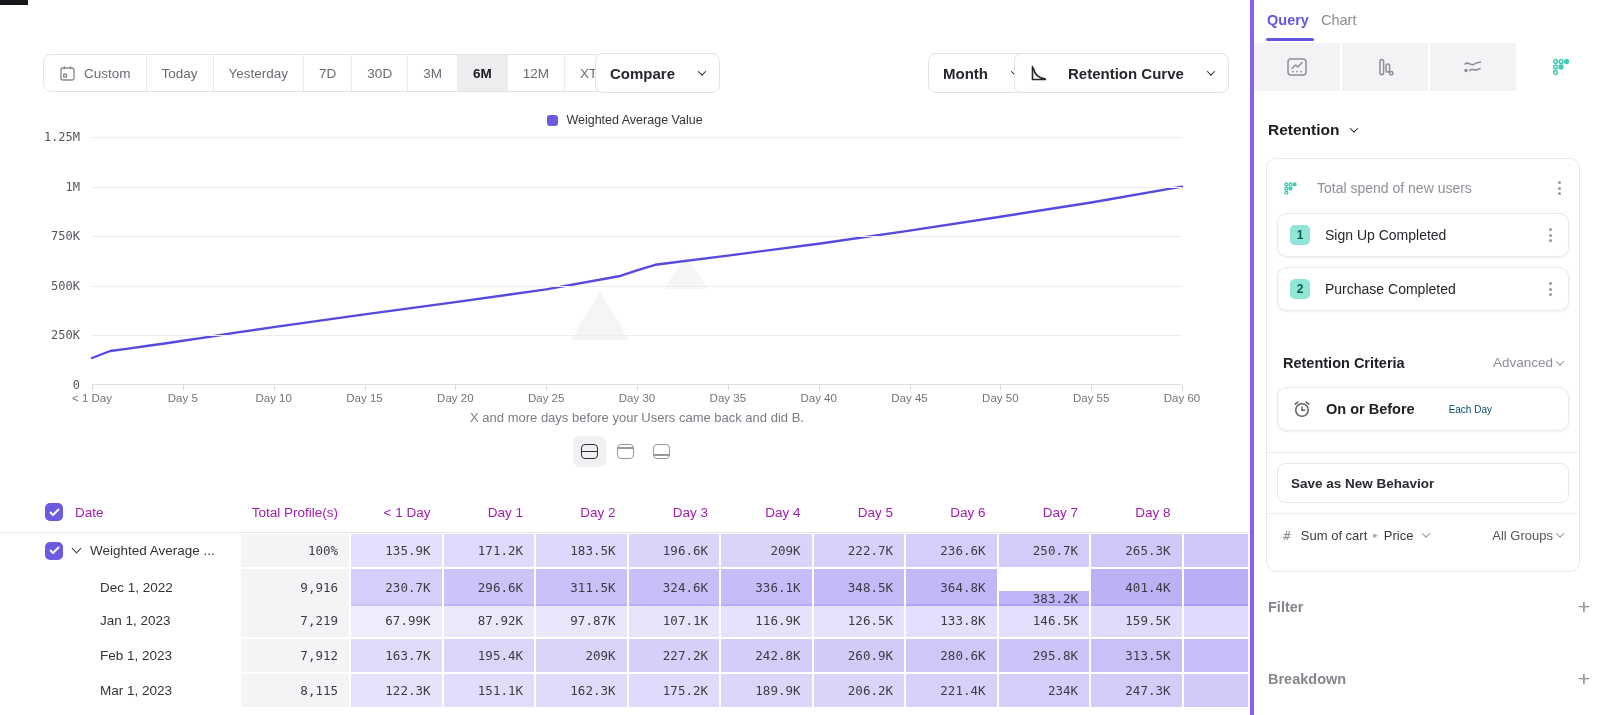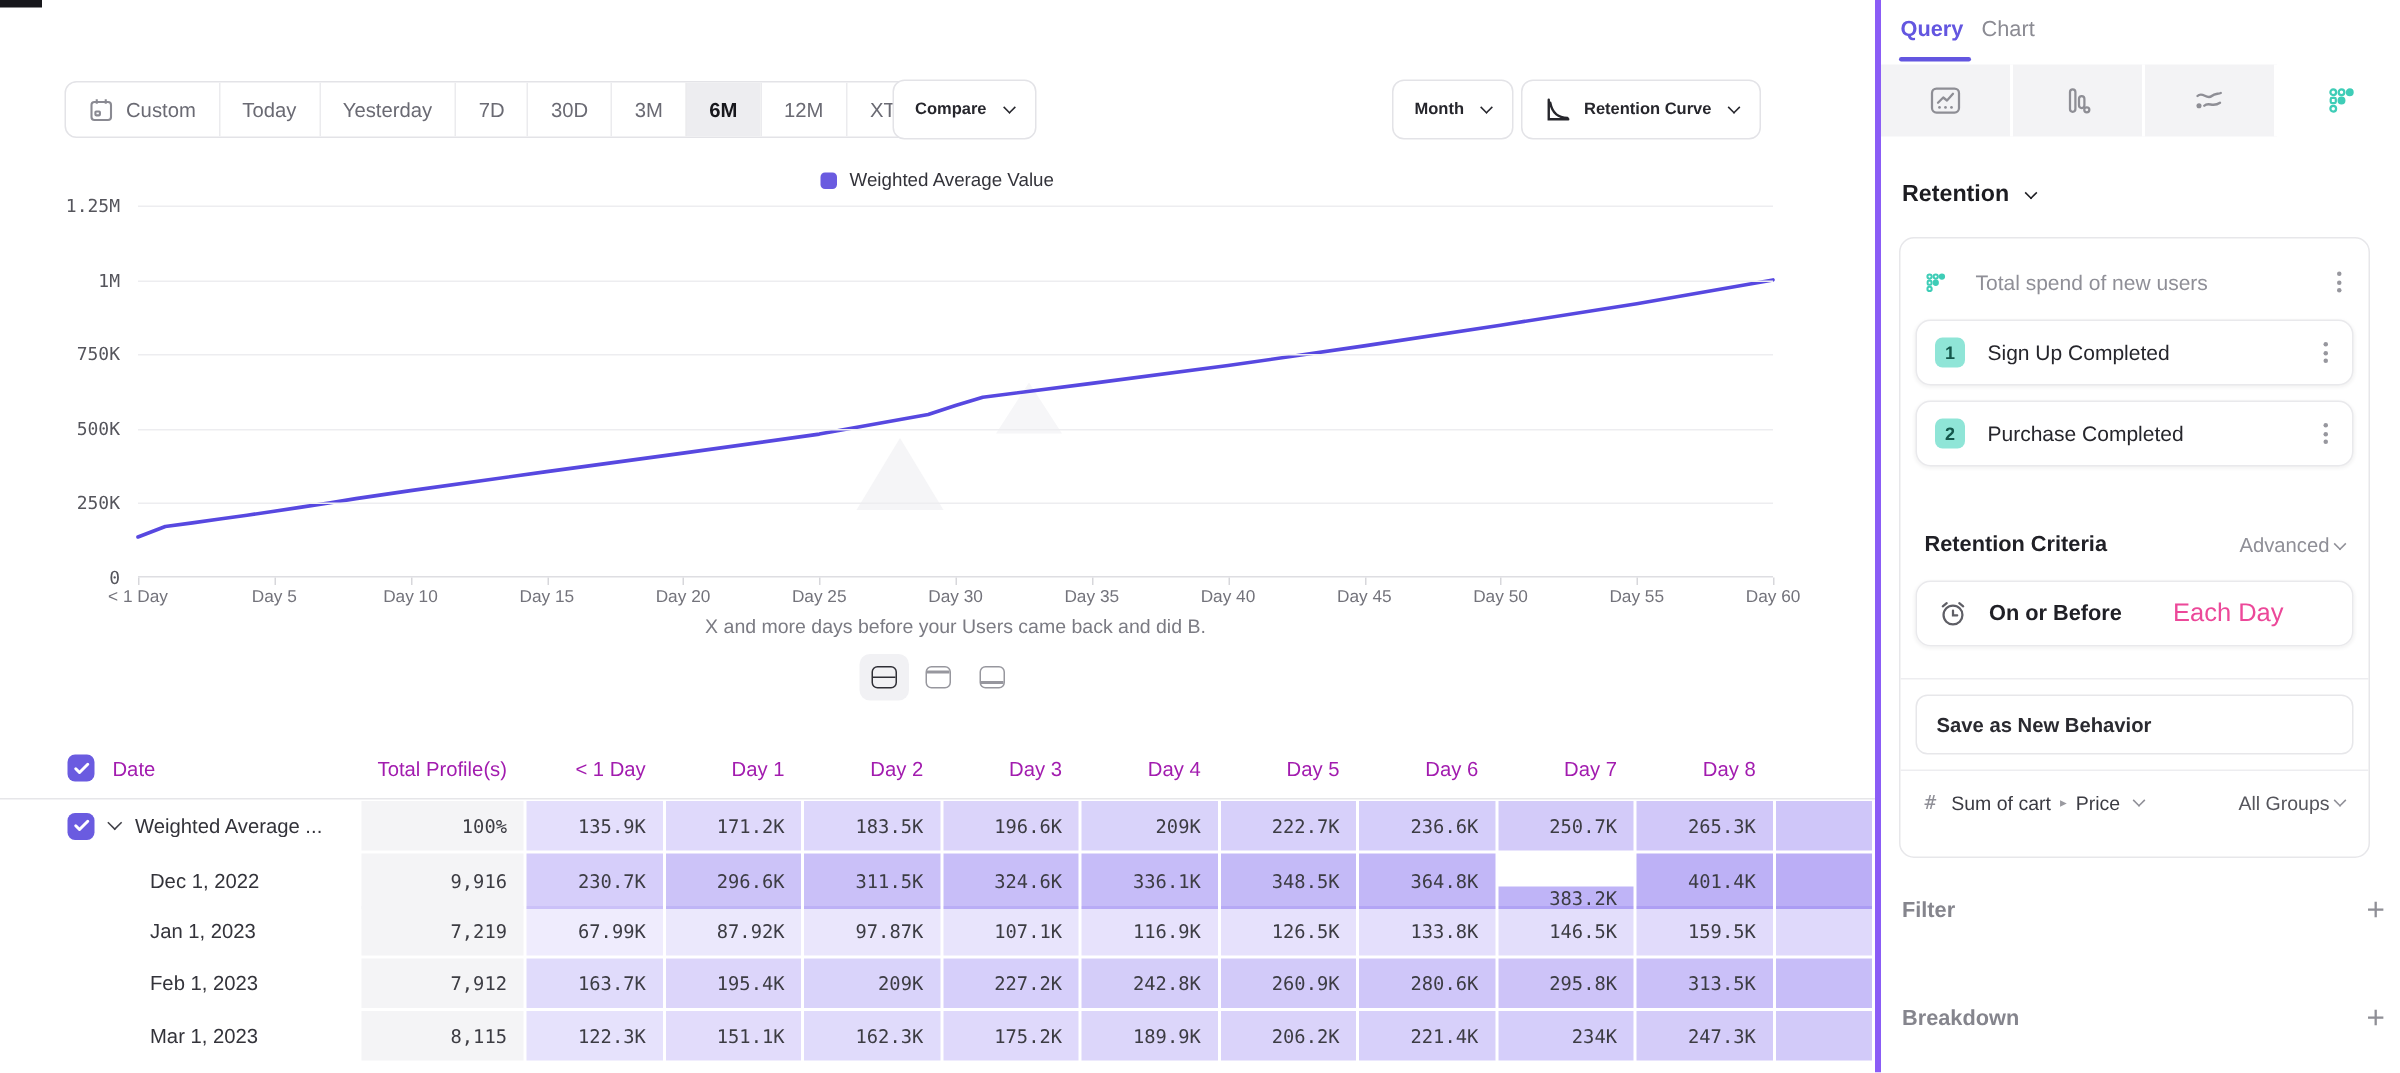--- a/index.html
+++ b/index.html
@@ -7,21 +7,21 @@
   body { font-family:"Liberation Sans", sans-serif; width:1600px; height:715px; position:relative; overflow:hidden; color:#2b2b31; }
   #app { position:absolute; inset:0; width:1600px; height:715px; background:#fff; }
   #main { position:absolute; left:0; top:0; width:1250px; height:715px; }
   #topsliver { position:absolute; left:0; top:0; width:28px; height:5px; background:#17171c; }
 
   
   .seg-group { position:absolute; left:43px; top:54px; height:38px; display:flex; align-items:stretch; border:1px solid #e3e3e7; border-radius:8px; background:#fff; overflow:hidden; }
   .seg { display:flex; align-items:center; gap:8px; padding:0 15px; font-size:13.5px; color:#6a6a73; border-left:1px solid #ebebee; cursor:pointer; white-space:nowrap; }
   .seg:first-child { border-left:none; }
   .seg.sel { background:#ededf0; color:#17171c; font-weight:700; }
-  .btn { position:absolute; height:40px; border:1px solid #e3e3e7; border-radius:8px; background:#fff; display:flex; align-items:center; gap:8px; padding:15px 14px; font-size:11px; color:#26262c; font-weight:600; cursor:pointer; white-space:nowrap; }
+  .btn { position:absolute; height:40px; border:1px solid #e3e3e7; border-radius:8px; background:#fff; display:flex; align-items:center; gap:20px; padding:15px 14px; font-size:15px; color:#26262c; font-weight:600; cursor:pointer; white-space:nowrap; }
   .chev { display:inline-block; width:6px; height:6px; border-right:1.6px solid currentColor; border-bottom:1.6px solid currentColor; transform:rotate(45deg) translate(-1px,-1px); margin-left:4px; flex:0 0 auto; }
   .chev.gray { color:#8f8f97; }
 
   
   .legend { position:absolute; left:0; top:113px; width:1250px; display:flex; justify-content:center; align-items:center; gap:8px; font-size:12.5px; color:#33333a; }
   .legend-swatch { width:11px; height:11px; border-radius:3px; background:#6A5BE0; }
 
   
   #chart { position:absolute; left:92px; top:137px; width:1090px; height:248px; border-bottom:1px solid #dedee2; }
   .gridline { position:absolute; left:0; right:0; height:1px; background:#ededf0; }
@@ -69,26 +69,26 @@
   .itab.sel { background:#fff; }
   .sb-heading { position:absolute; left:14px; top:121px; font-size:15.5px; font-weight:700; color:#1d1d22; display:flex; align-items:center; gap:8px; cursor:pointer; }
   .qcard { position:absolute; left:12px; top:158px; width:314px; height:414px; border:1px solid #e7e7ea; border-radius:10px; background:#fff; padding:10px; }
   .qcard-head { display:flex; align-items:center; gap:19px; padding:8px 4px 4px 6px; }
   .qcard-head .lbl { flex:1; font-size:14px; color:#8f8f97; }
   .step-card { display:flex; align-items:center; height:44px; margin-top:10px; border:1px solid #e9e9ec; border-radius:10px; background:#fff; box-shadow:0 1px 3px rgba(25,25,35,0.07); padding:0 12px; cursor:pointer; }
   .badge { width:20px; height:20px; border-radius:5px; background:#8FE5D7; color:#14574b; font-weight:700; font-size:12px; display:flex; align-items:center; justify-content:center; flex:0 0 auto; }
   .step-card .lbl { flex:1; margin-left:15px; font-size:14px; color:#26262c; }
   .kebab { display:flex; flex-direction:column; gap:2.5px; padding:4px; cursor:pointer; }
   .kebab i { width:3px; height:3px; border-radius:50%; background:#97979e; }
-  .criteria-row { display:flex; align-items:flex-end; margin-top:44px; padding:0 6px; }
+  .criteria-row { display:flex; align-items:flex-start; margin-top:44px; padding:0 6px; }
   .criteria-row .t { flex:1; font-size:14.5px; font-weight:700; color:#202026; }
   .criteria-row .adv { font-size:13.5px; color:#8f8f97; display:flex; align-items:center; cursor:pointer; }
   .when-card { display:flex; align-items:center; gap:14px; height:44px; margin-top:16px; border:1px solid #e9e9ec; border-radius:10px; box-shadow:0 1px 3px rgba(25,25,35,0.07); padding:0 14px; cursor:pointer; }
   .when-card .b { font-size:14.5px; font-weight:700; color:#202026; }
-  .when-card .r { font-size:17px; color:#ec4899; margin-left:6px;padding-left:14px; }
+  .when-card .r { font-size:10px; color:#0c4a6e; margin-left:6px;padding-left:14px; }
   .divider { height:1px; background:#ededf0; margin:0 -10px; }
   .d1 { margin-top:21px; }
   .d2 { margin-top:10px; }
   .save-btn { display:flex; align-items:center; height:40px; margin-top:10px; border:1px solid #e7e7ea; border-radius:8px; padding:0 13px; font-size:13.5px; font-weight:600; color:#2a2a30; cursor:pointer; background:#fff; }
   .agg-row { display:flex; align-items:center; gap:10px; height:42px; padding:0 6px; font-size:13px; }
   .agg-row .hash { font-family:"DejaVu Sans Mono",monospace; color:#8f8f97; }
   .agg-row .prop { color:#3b3b42; display:flex; align-items:center; gap:6px; cursor:pointer; flex:1; }
   .agg-row .tri-r { font-size:9px; color:#9a9aa0; }
   .agg-row .grp { color:#55555c; display:flex; align-items:center; cursor:pointer; }
   .sb-row { position:absolute; left:14px; width:322px; display:flex; align-items:center; }

